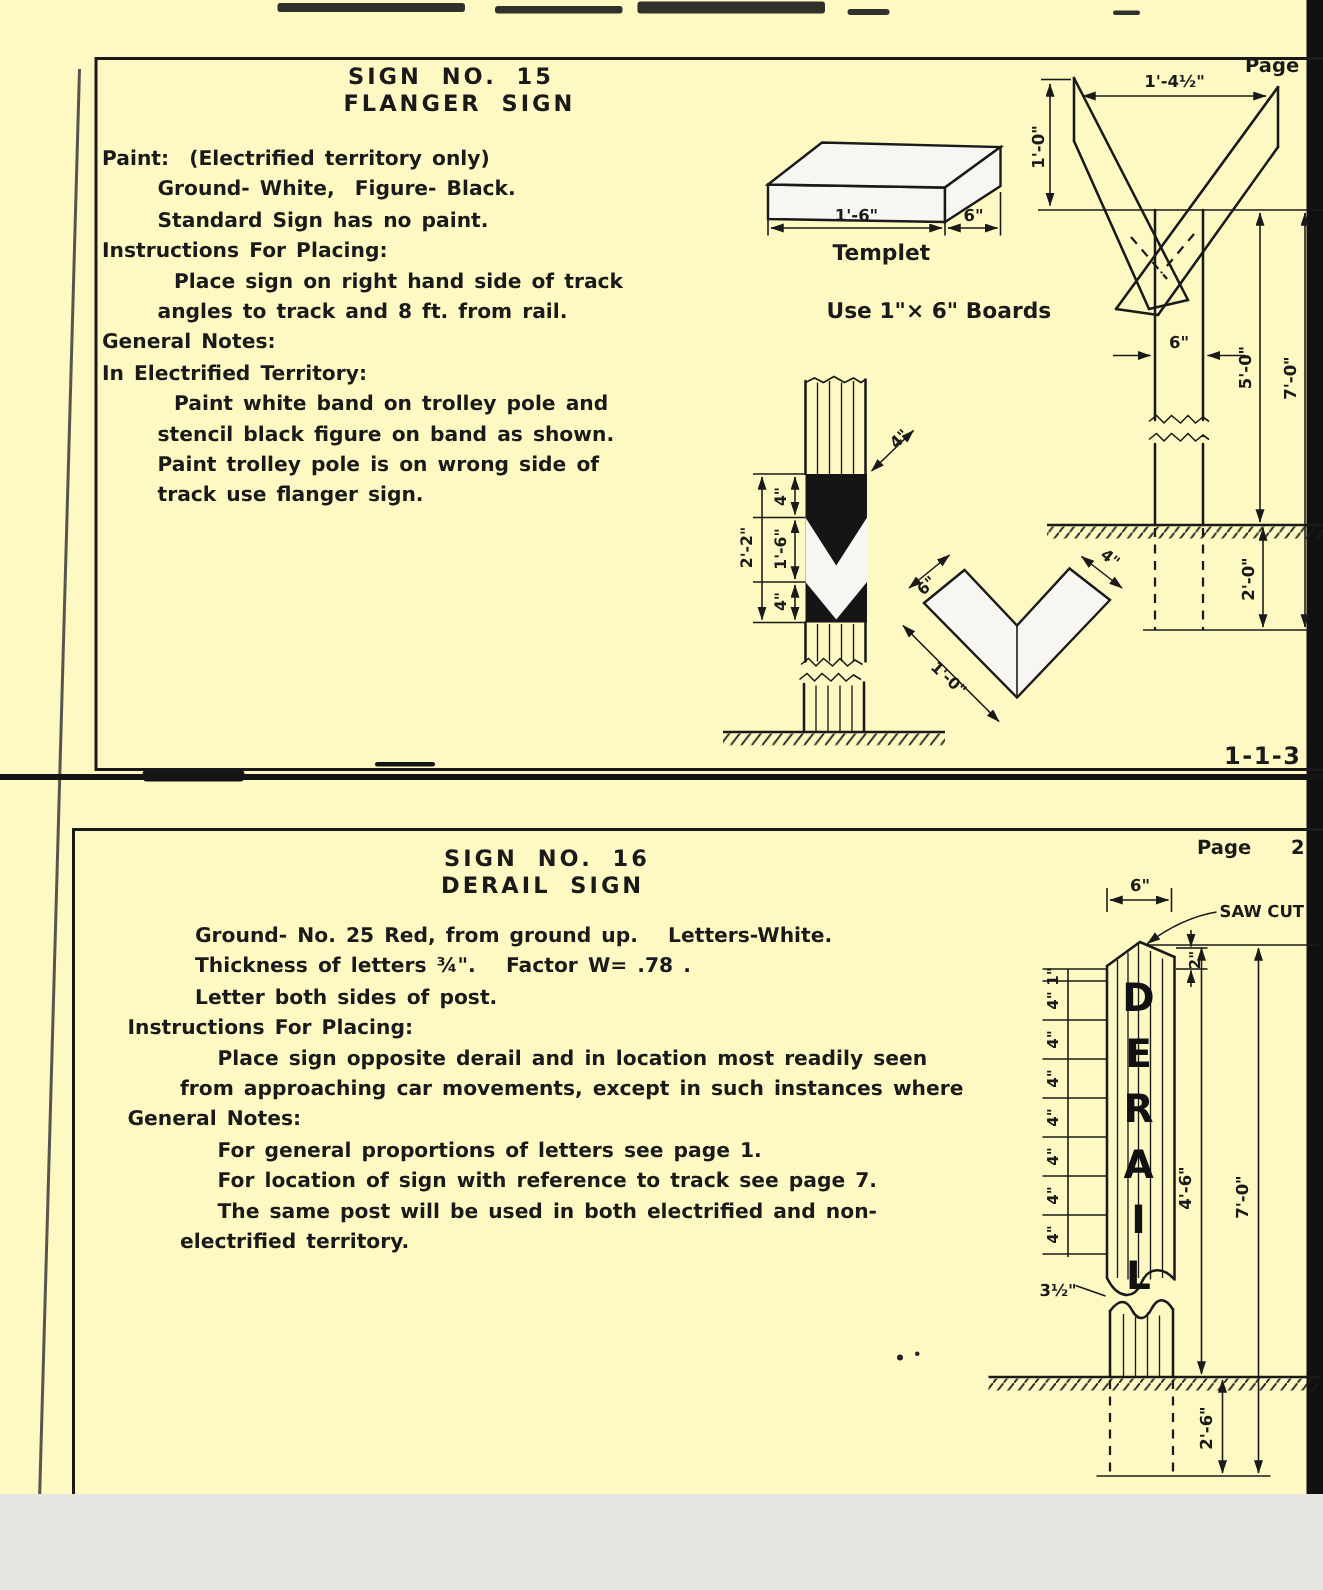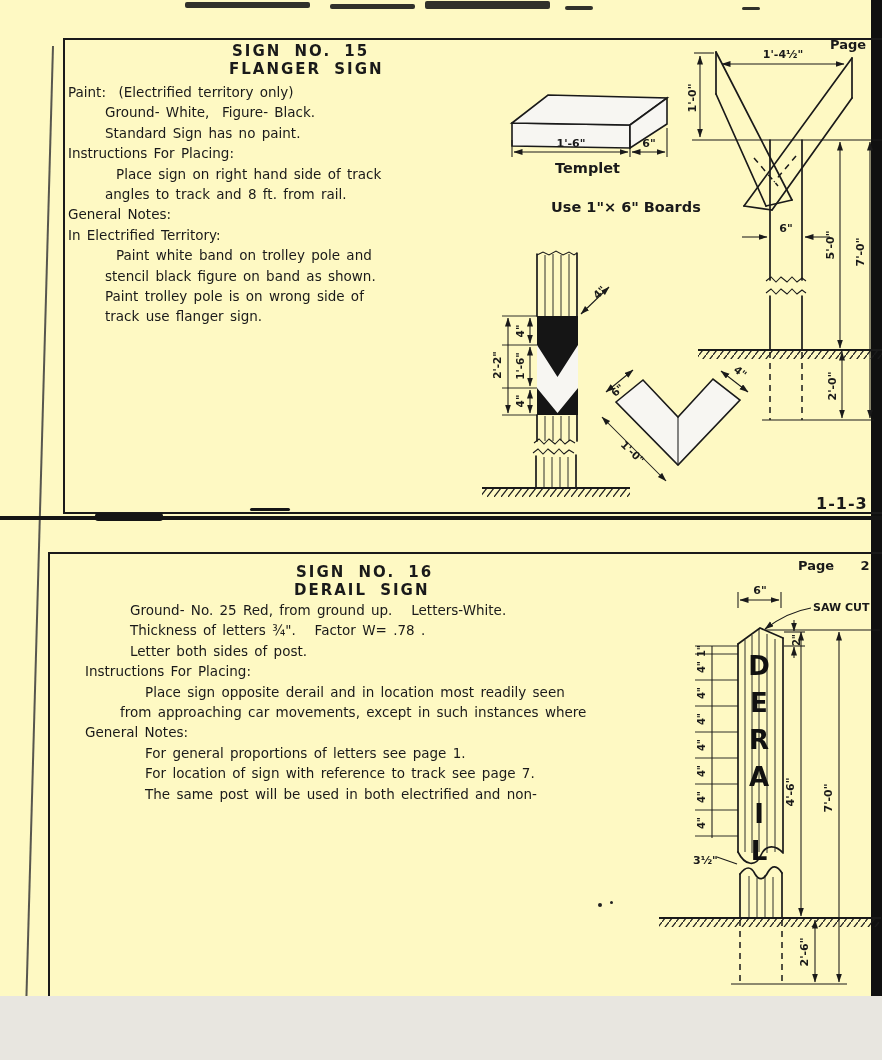--- a/index.html
+++ b/index.html
@@ -15,21 +15,21 @@
   #page2-box{left:48px;top:552px;width:845px;height:485px;}
   #divider{left:0;top:516px;width:882px;height:4px;background:#151515;}
   .blob{background:#151515;border-radius:3px;}
   #scan-right{left:871px;top:0;width:11px;height:1060px;background:#101010;}
   #scan-bottom{left:0;top:1049px;width:882px;height:11px;background:#101010;}
   #scan-left-edge{left:52px;top:46px;width:2px;height:992px;background:#3a3a3a;
     transform:rotate(1.6deg);transform-origin:top center;opacity:.85;}
   .smudge{background:#1b1b1b;border-radius:2px;opacity:.9;}
   
   .title{position:absolute;font-weight:bold;font-size:15px;letter-spacing:2px;word-spacing:6px;white-space:pre;}
-  .textblock{position:absolute;font-weight:normal;font-size:13.5px;word-spacing:2px;}
+  .textblock{position:absolute;font-weight:bold;font-size:13.5px;word-spacing:2px;margin-top:14px;}
   .ln{height:20.4px;white-space:pre;}
   .p1i0{margin-left:0;} .p1i1{margin-left:37px;} .p1i2{margin-left:48px;}
   .p2i0{margin-left:0;} .p2i1{margin-left:45px;} .p2i1b{margin-left:35px;} .p2i2{margin-left:60px;}
   .pagelabel{position:absolute;font-weight:bold;font-size:13px;white-space:pre;word-spacing:22px;}
   .datenote{position:absolute;font-weight:bold;font-size:16px;letter-spacing:1px;}
   
   svg{position:absolute;overflow:visible;}
   svg text{font-family:"DejaVu Sans",sans-serif;font-weight:bold;fill:#1a1a1a;stroke:none;}
   .obj{stroke:#1a1a1a;stroke-width:1.7;fill:none;stroke-linecap:round;}
   .thin{stroke:#1a1a1a;stroke-width:1.05;fill:none;}
@@ -243,20 +243,21 @@
     <div class="ln p2i1">Ground- No. 25 Red, from ground up.   Letters-White.</div>
     <div class="ln p2i1">Thickness of letters ¾".   Factor W= .78 .</div>
     <div class="ln p2i1">Letter both sides of post.</div>
     <div class="ln p2i0">Instructions For Placing:</div>
     <div class="ln p2i2">Place sign opposite derail and in location most readily seen</div>
     <div class="ln p2i1b">from approaching car movements, except in such instances where</div>
     <div class="ln p2i0">General Notes:</div>
     <div class="ln p2i2">For general proportions of letters see page 1.</div>
     <div class="ln p2i2">For location of sign with reference to track see page 7.</div>
     <div class="ln p2i2">The same post will be used in both electrified and non-</div>
+    <div class="ln p2i1b">electrified territory.</div>
   </div>
 
   <svg style="left:655px;top:580px;" width="227" height="460" viewBox="0 0 227 460">
     <defs>
       <marker id="arD" markerWidth="9" markerHeight="8" refX="8.5" refY="3" orient="auto-start-reverse" markerUnits="userSpaceOnUse">
           <path d="M0,0 L9,3 L0,6 Z" fill="#1a1a1a"></path>
         </marker>
       <pattern id="hD" width="7" height="9" patternUnits="userSpaceOnUse">
           <line x1="7" y1="0" x2="0" y2="9" stroke="#1a1a1a" stroke-width="1.2"></line>
         </pattern>

